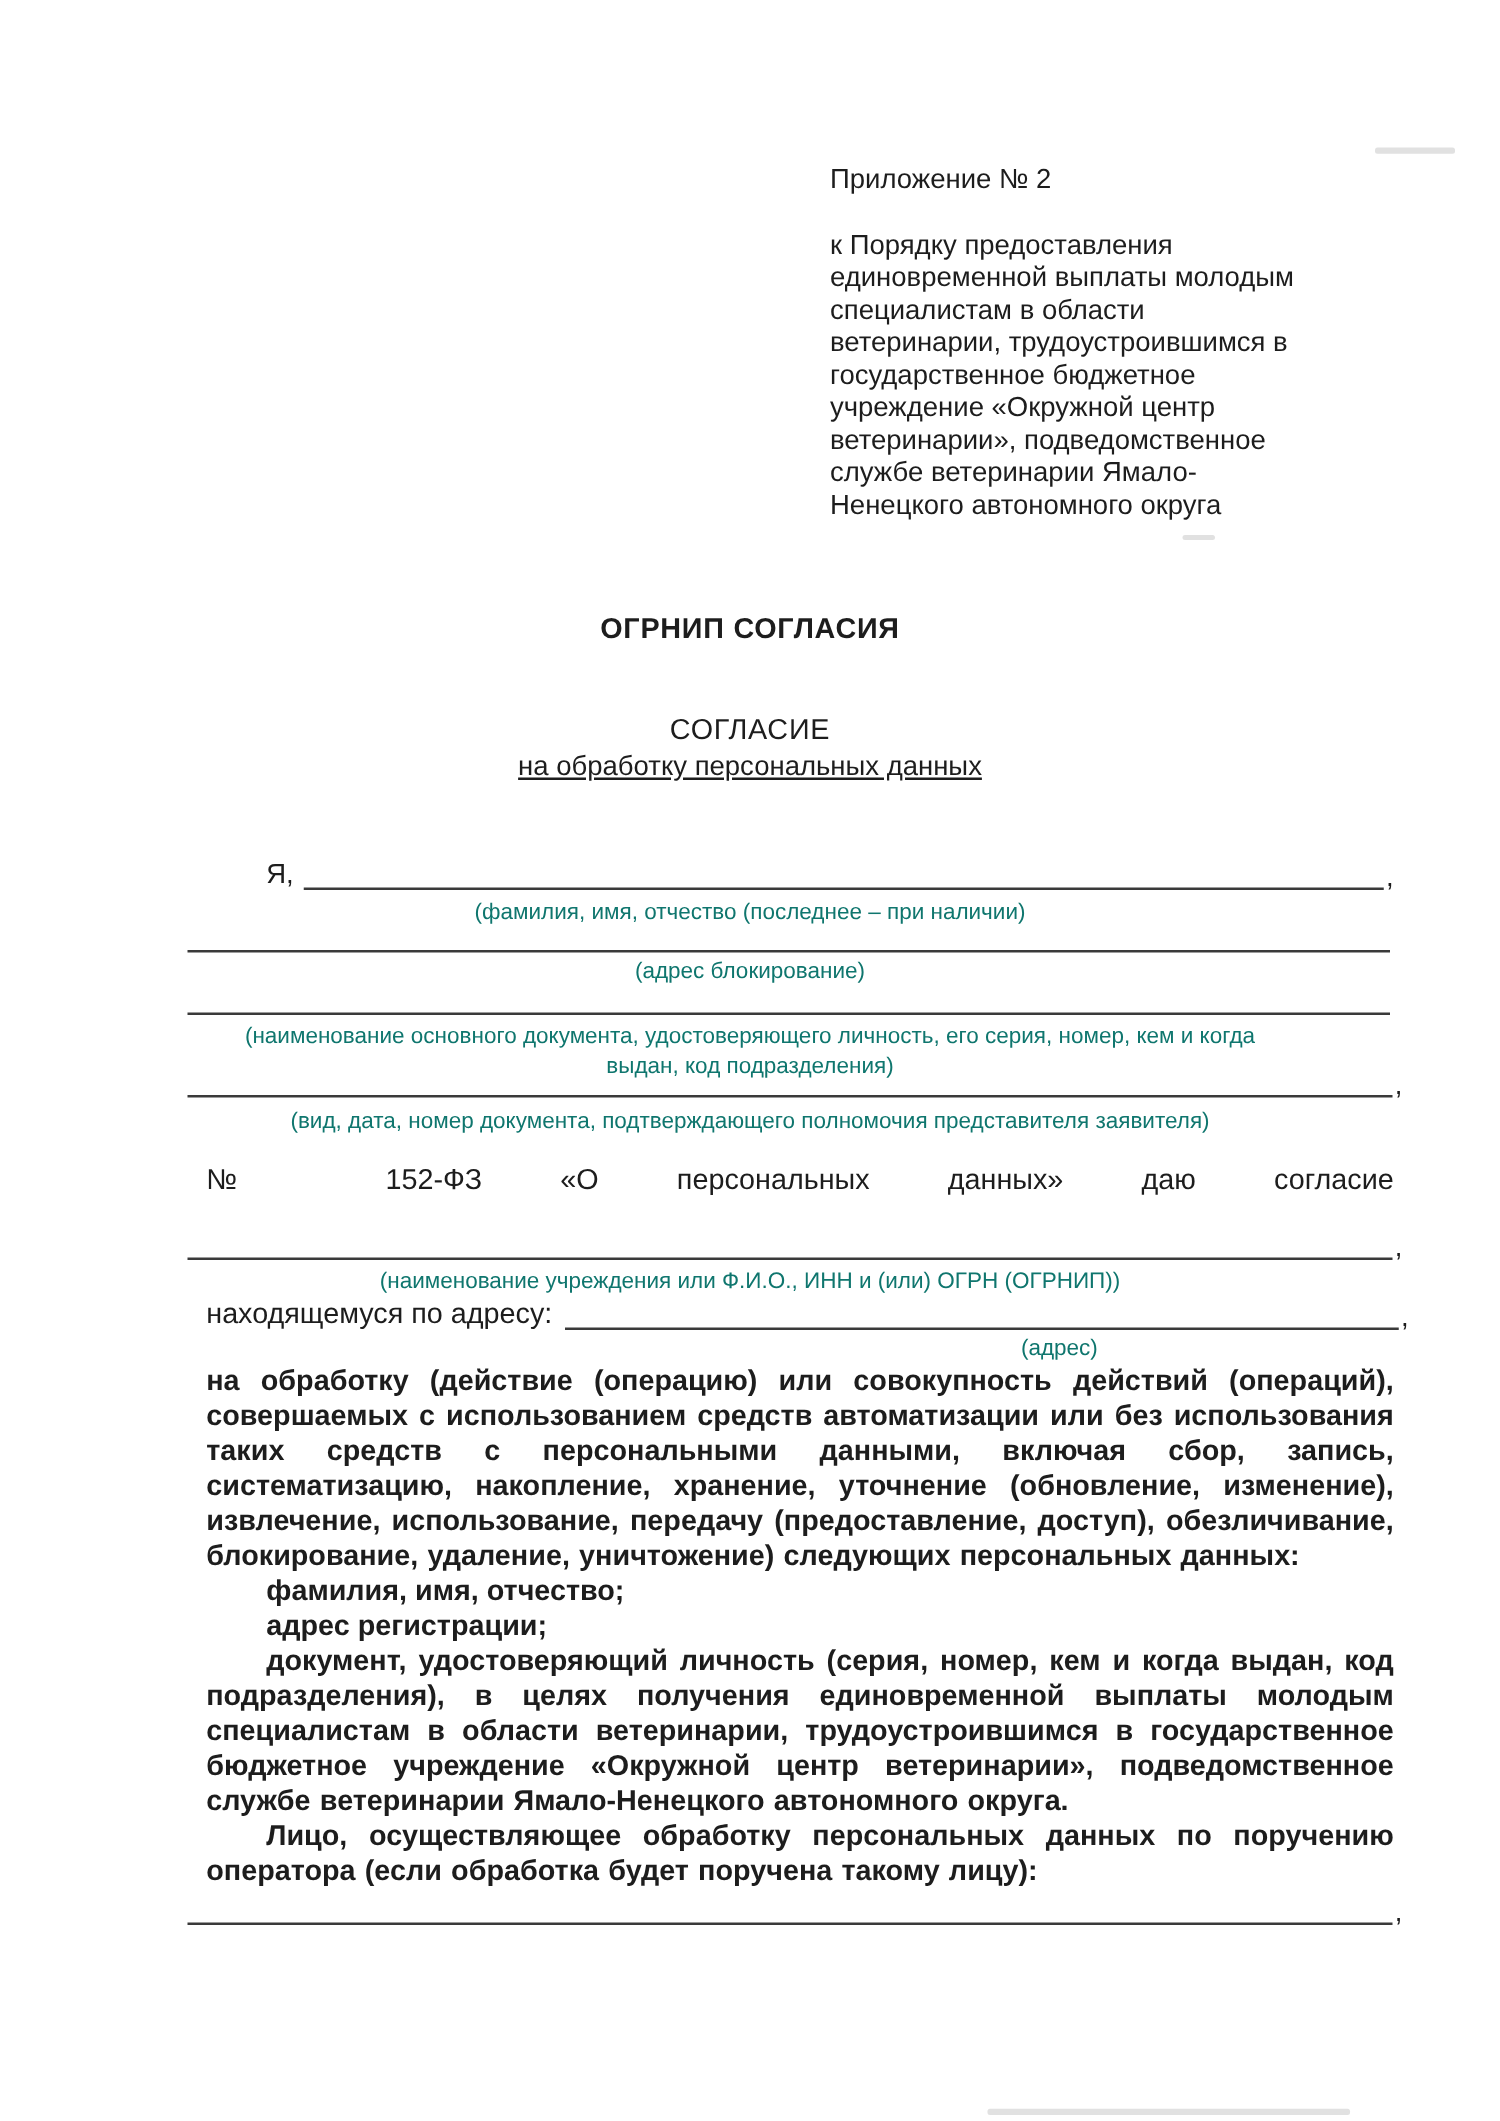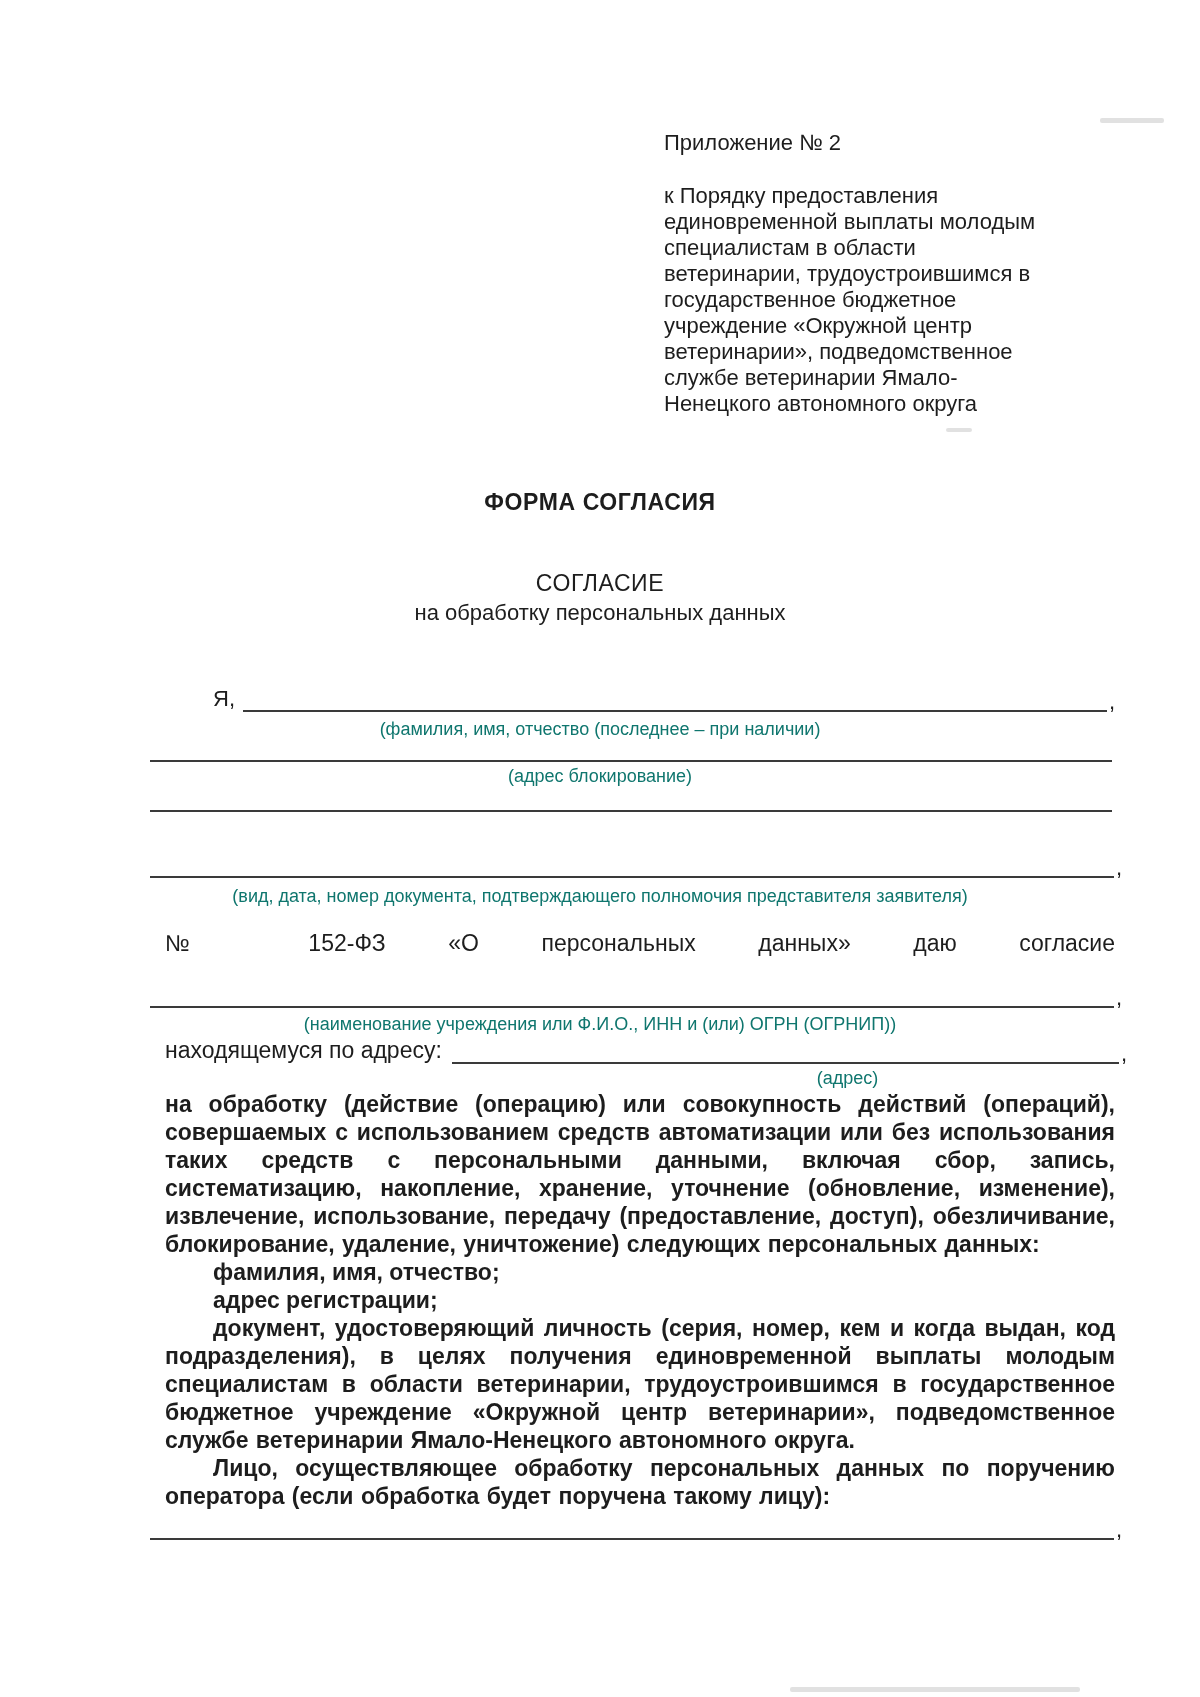--- a/index.html
+++ b/index.html
@@ -39,35 +39,36 @@
   .artifact{background:#c9c9c9;opacity:.55;border-radius:2px;}
 </style>
 </head>
 <body>
 
 <div id="page">
 
   <div class="abs t22" style="left:664px;top:130px;">Приложение № 2</div>
   <div class="abs t22" id="appendix-ref" style="left:664px;top:183px;">к Порядку предоставления единовременной выплаты молодым специалистам в области ветеринарии, трудоустроившимся в государственное бюджетное учреждение «Окружной центр ветеринарии», подведомственное службе ветеринарии Ямало-Ненецкого автономного округа</div>
 
-  <div class="abs center" id="form-title" style="top:489px;">ФОРМА СОГЛАСИЯ</div>
+  <div class="abs center" id="form-title" style="top:489px;">ОГРНИП СОГЛАСИЯ</div>
   <div class="abs center" id="consent-title" style="top:570px;">СОГЛАСИЕ</div>
-  <div class="abs center t22" style="top:600px;">на обработку персональных данных</div>
+  <div class="abs center t22" style="top:600px;text-decoration:underline;">на обработку персональных данных</div>
 
   <div class="abs fillrow t22" style="left:165px;width:950px;top:684px;height:28px;padding-left:48px;box-sizing:border-box;">
     <span class="label" style="margin-right:8px;">Я,</span>
     <span class="fill"></span>
     <span class="comma">,</span>
   </div>
   <div class="abs center cap" style="top:719px;">(фамилия, имя, отчество (последнее – при наличии)</div>
 
   <div class="abs uline" style="left:150px;width:962px;top:738px;height:22px;"></div>
   <div class="abs center cap" style="top:766px;">(адрес блокирование)</div>
 
   <div class="abs uline" style="left:150px;width:962px;top:788px;height:22px;"></div>
+  <div class="abs cap" style="left:175px;width:850px;top:816px;text-align:center;line-height:24px;">(наименование основного документа, удостоверяющего личность, его серия, номер, кем и когда выдан, код подразделения)</div>
 
   <div class="abs fillrow" style="left:150px;width:972px;top:856px;height:22px;">
     <span class="fill"></span>
     <span class="comma">,</span>
   </div>
   <div class="abs center cap" style="top:886px;">(вид, дата, номер документа, подтверждающего полномочия представителя заявителя)</div>
 
   <div class="abs t23" style="left:165px;width:950px;top:928px;">
     <div class="jline">№ 152-ФЗ «О персональных данных» даю согласие</div>
   </div>

